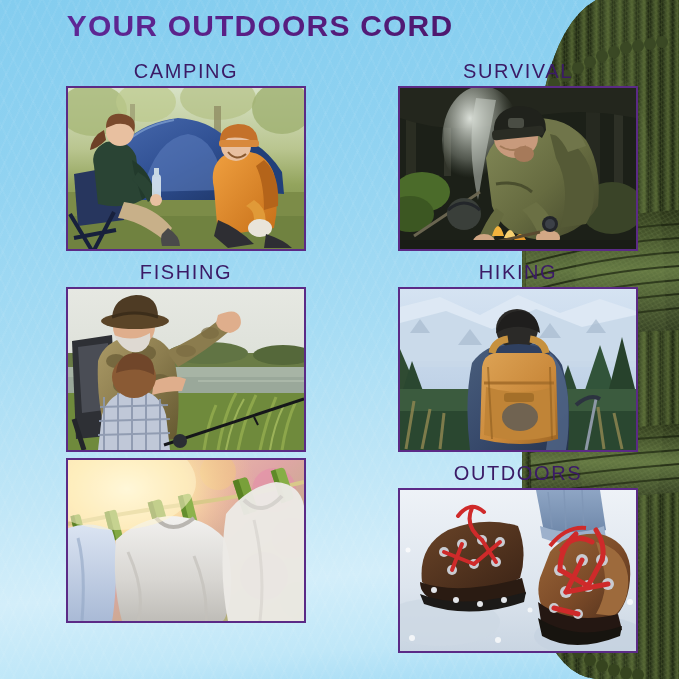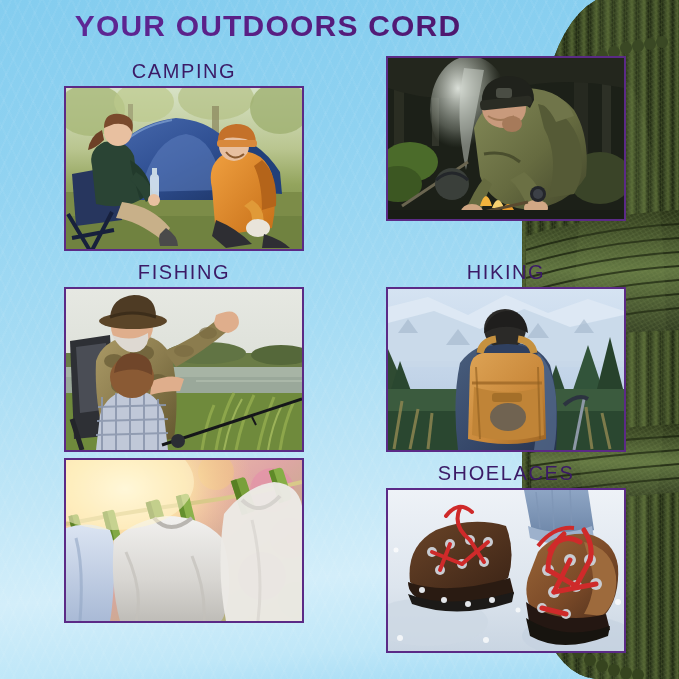--- a/index.html
+++ b/index.html
@@ -29,21 +29,21 @@
     background:
       repeating-linear-gradient(115deg, rgba(255,255,255,0.05) 0px, rgba(255,255,255,0.05) 2px, rgba(255,255,255,0) 2px, rgba(255,255,255,0) 9px),
       repeating-linear-gradient(65deg, rgba(255,255,255,0.04) 0px, rgba(255,255,255,0.04) 2px, rgba(255,255,255,0) 2px, rgba(255,255,255,0) 13px);
     pointer-events: none;
     z-index: 1;
   }
 
   
   #content {
     position: absolute;
-    left: 8px; top: 0;
+    left: 0; top: 0;
     width: 520px;
     height: 679px;
     z-index: 3;
   }
 
   #page-title {
     position: absolute;
     left: 0; top: 9px;
     width: 520px;
     text-align: center;
@@ -63,21 +63,21 @@
     left: 0; top: 56px;
     width: 520px;
   }
   .row {
     display: flex;
     width: 520px;
     margin-bottom: 6px;
   }
   .cell {
     width: 240px;
-    margin-left: 18px;
+    margin-left: 28px;
     margin-right: 26px;
     padding-left: 38px;
   }
   .cell:last-child { margin-right: 0; }
 
   .cell-label {
     height: 30px;
     line-height: 30px;
     text-align: center;
     font-size: 20px;
@@ -192,20 +192,21 @@
                 <path d="M186 112 Q202 122 196 142 L184 140 Q190 124 178 118 Z" fill="#e09a38"></path>
                 <ellipse cx="192" cy="140" rx="12" ry="9" fill="#e9e4da"></ellipse>
                 <path d="M150 132 Q170 140 186 156 L160 160 L146 148 Z" fill="#2e2e33"></path>
                 <path d="M198 146 Q216 152 224 160 L196 160 Z" fill="#2e2e33"></path>
               </svg>
             </div>
           </div>
         </div>
 
         <div class="cell">
+          <div class="cell-label">SURVIVAL</div>
           <div class="photo-frame">
             <div class="photo">
               <svg viewBox="0 0 236 161" preserveAspectRatio="none">
                 <defs>
                   <radialGradient id="surv-smoke" cx="0.35" cy="0.3" r="0.55">
                     <stop offset="0%" stop-color="#e4e9e2" stop-opacity="0.95"></stop>
                     <stop offset="70%" stop-color="#b8bfb4" stop-opacity="0.35"></stop>
                     <stop offset="100%" stop-color="#8d968a" stop-opacity="0"></stop>
                   </radialGradient>
                   <linearGradient id="surv-jacket" x1="0" y1="0" x2="1" y2="1">
@@ -514,21 +515,21 @@
                 <path d="M176 40 Q194 58 214 36" fill="none" stroke="#d6d3ce" stroke-width="4"></path>
                 <path d="M186 60 Q198 110 192 161" fill="none" stroke="#d9d6d1" stroke-width="3" opacity="0.8"></path>
 
                 <ellipse cx="48" cy="22" rx="80" ry="48" fill="#fff4cd" opacity="0.55"></ellipse>
               </svg>
             </div>
           </div>
         </div>
 
         <div class="cell">
-          <div class="cell-label">SHOELACES</div>
+          <div class="cell-label">OUTDOORS</div>
           <div class="photo-frame">
             <div class="photo">
               <svg viewBox="0 0 236 161" preserveAspectRatio="none">
                 <defs>
                   <linearGradient id="snow-g" x1="0" y1="0" x2="0" y2="1">
                     <stop offset="0%" stop-color="#eef2f7"></stop>
                     <stop offset="60%" stop-color="#dde5ee"></stop>
                     <stop offset="100%" stop-color="#c9d5e2"></stop>
                   </linearGradient>
                   <linearGradient id="boot-g" x1="0" y1="0" x2="1" y2="1">

